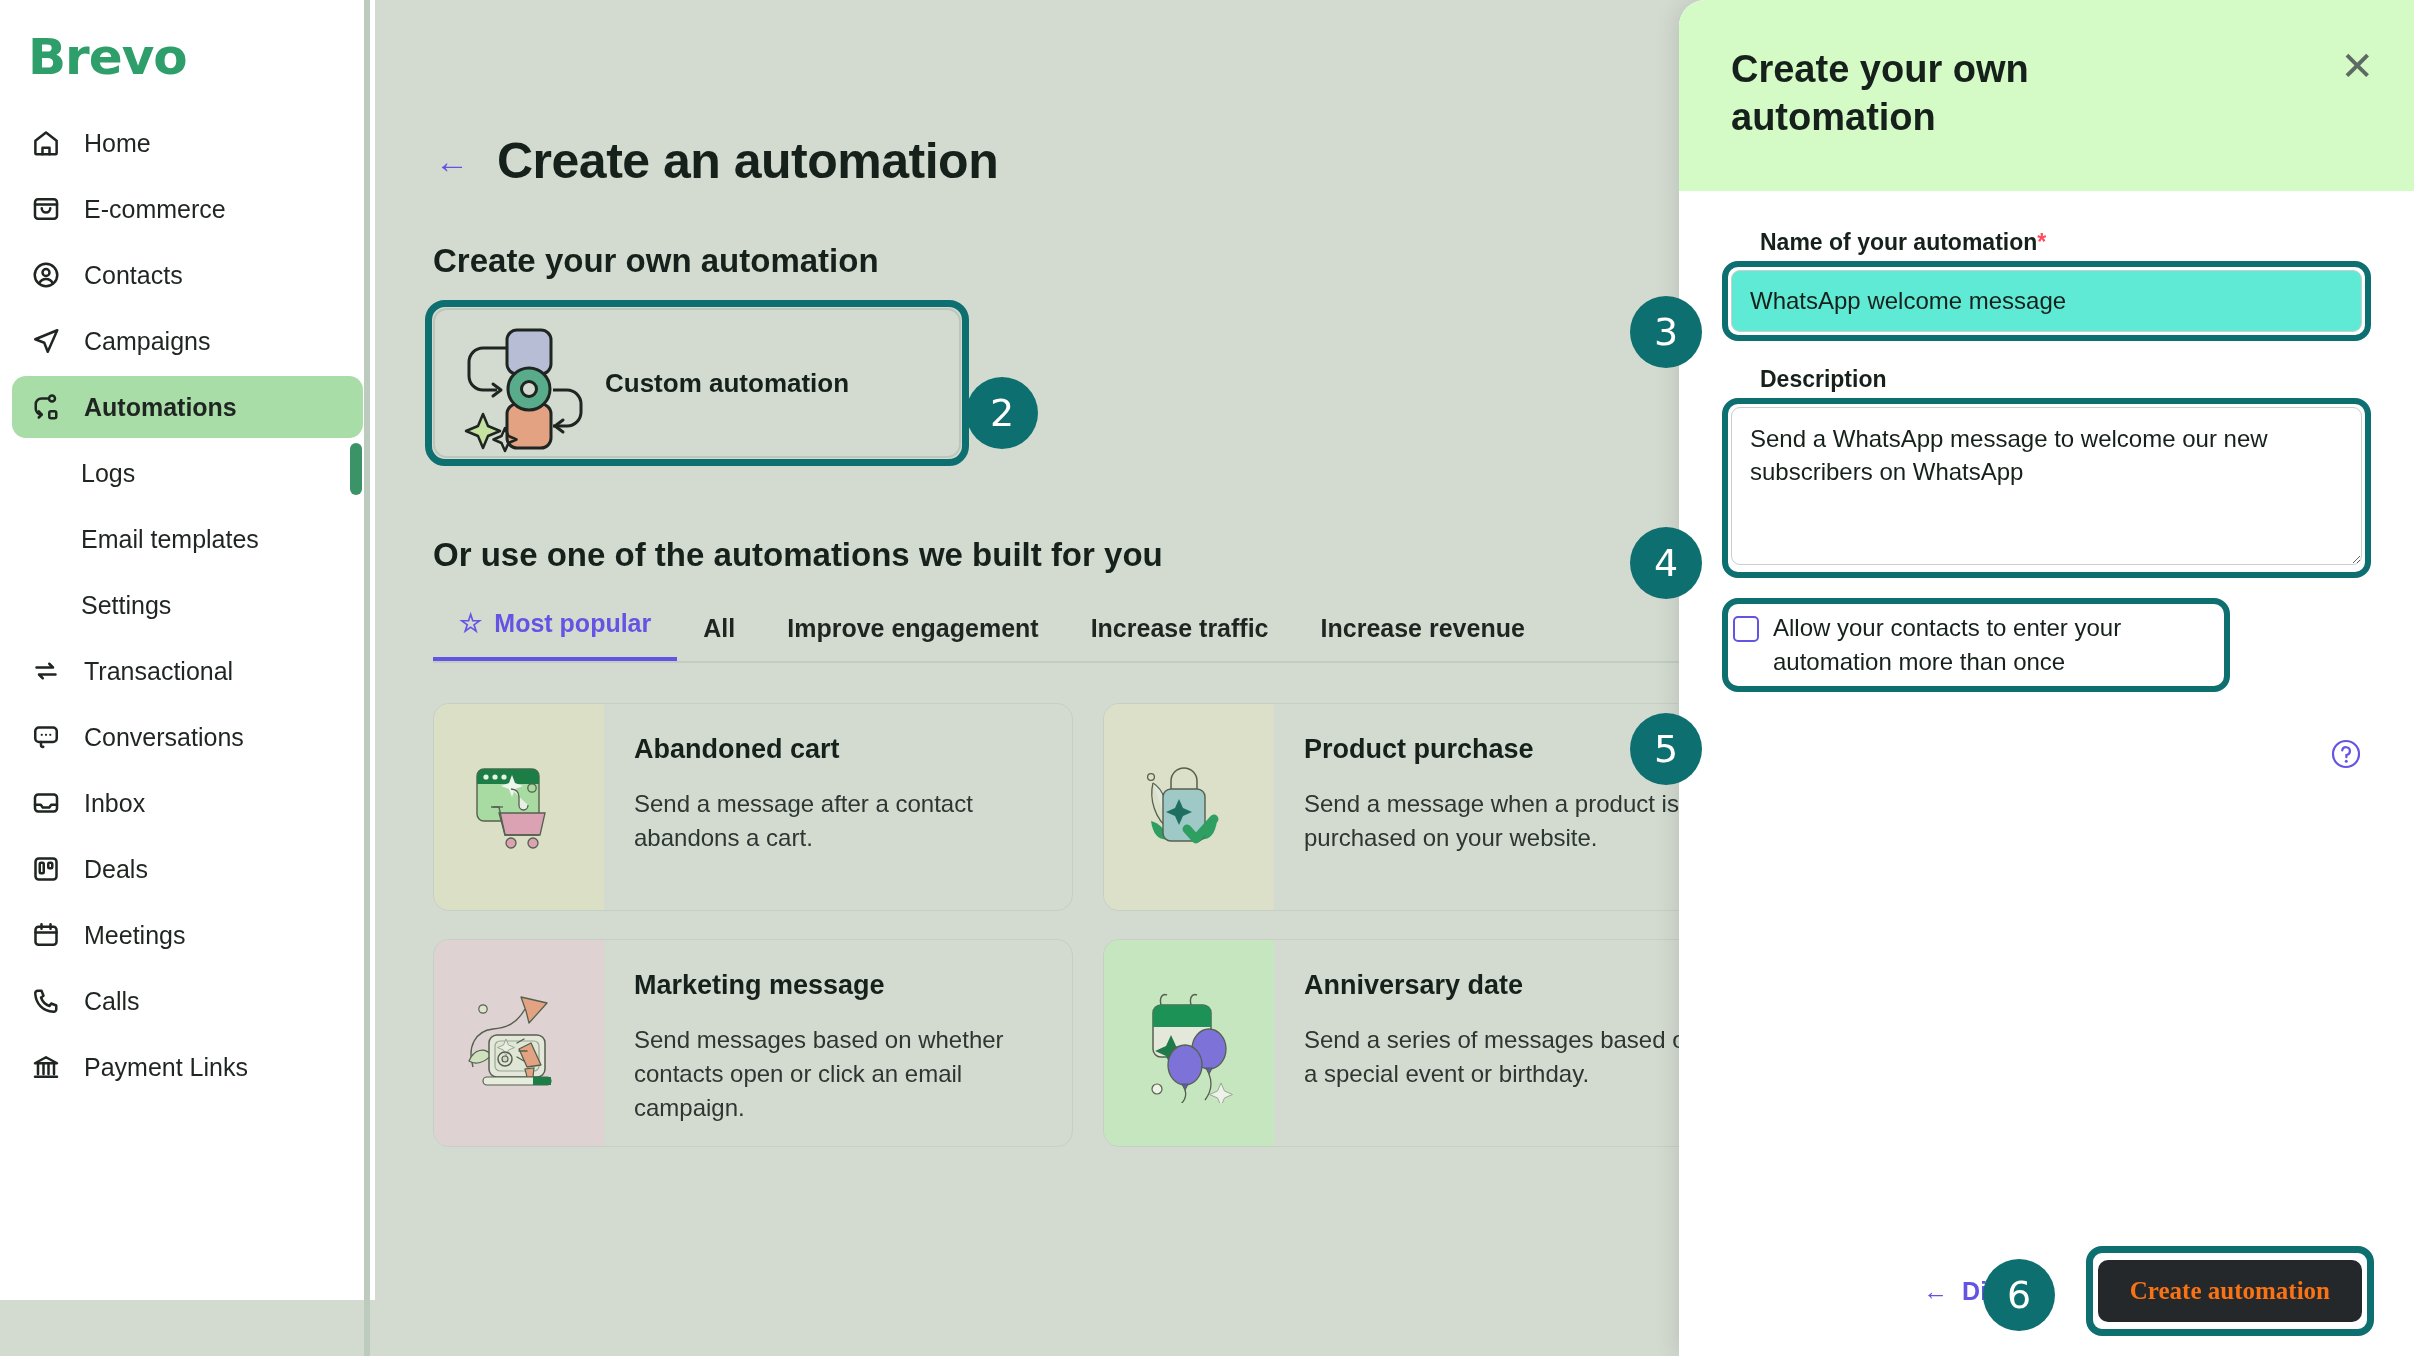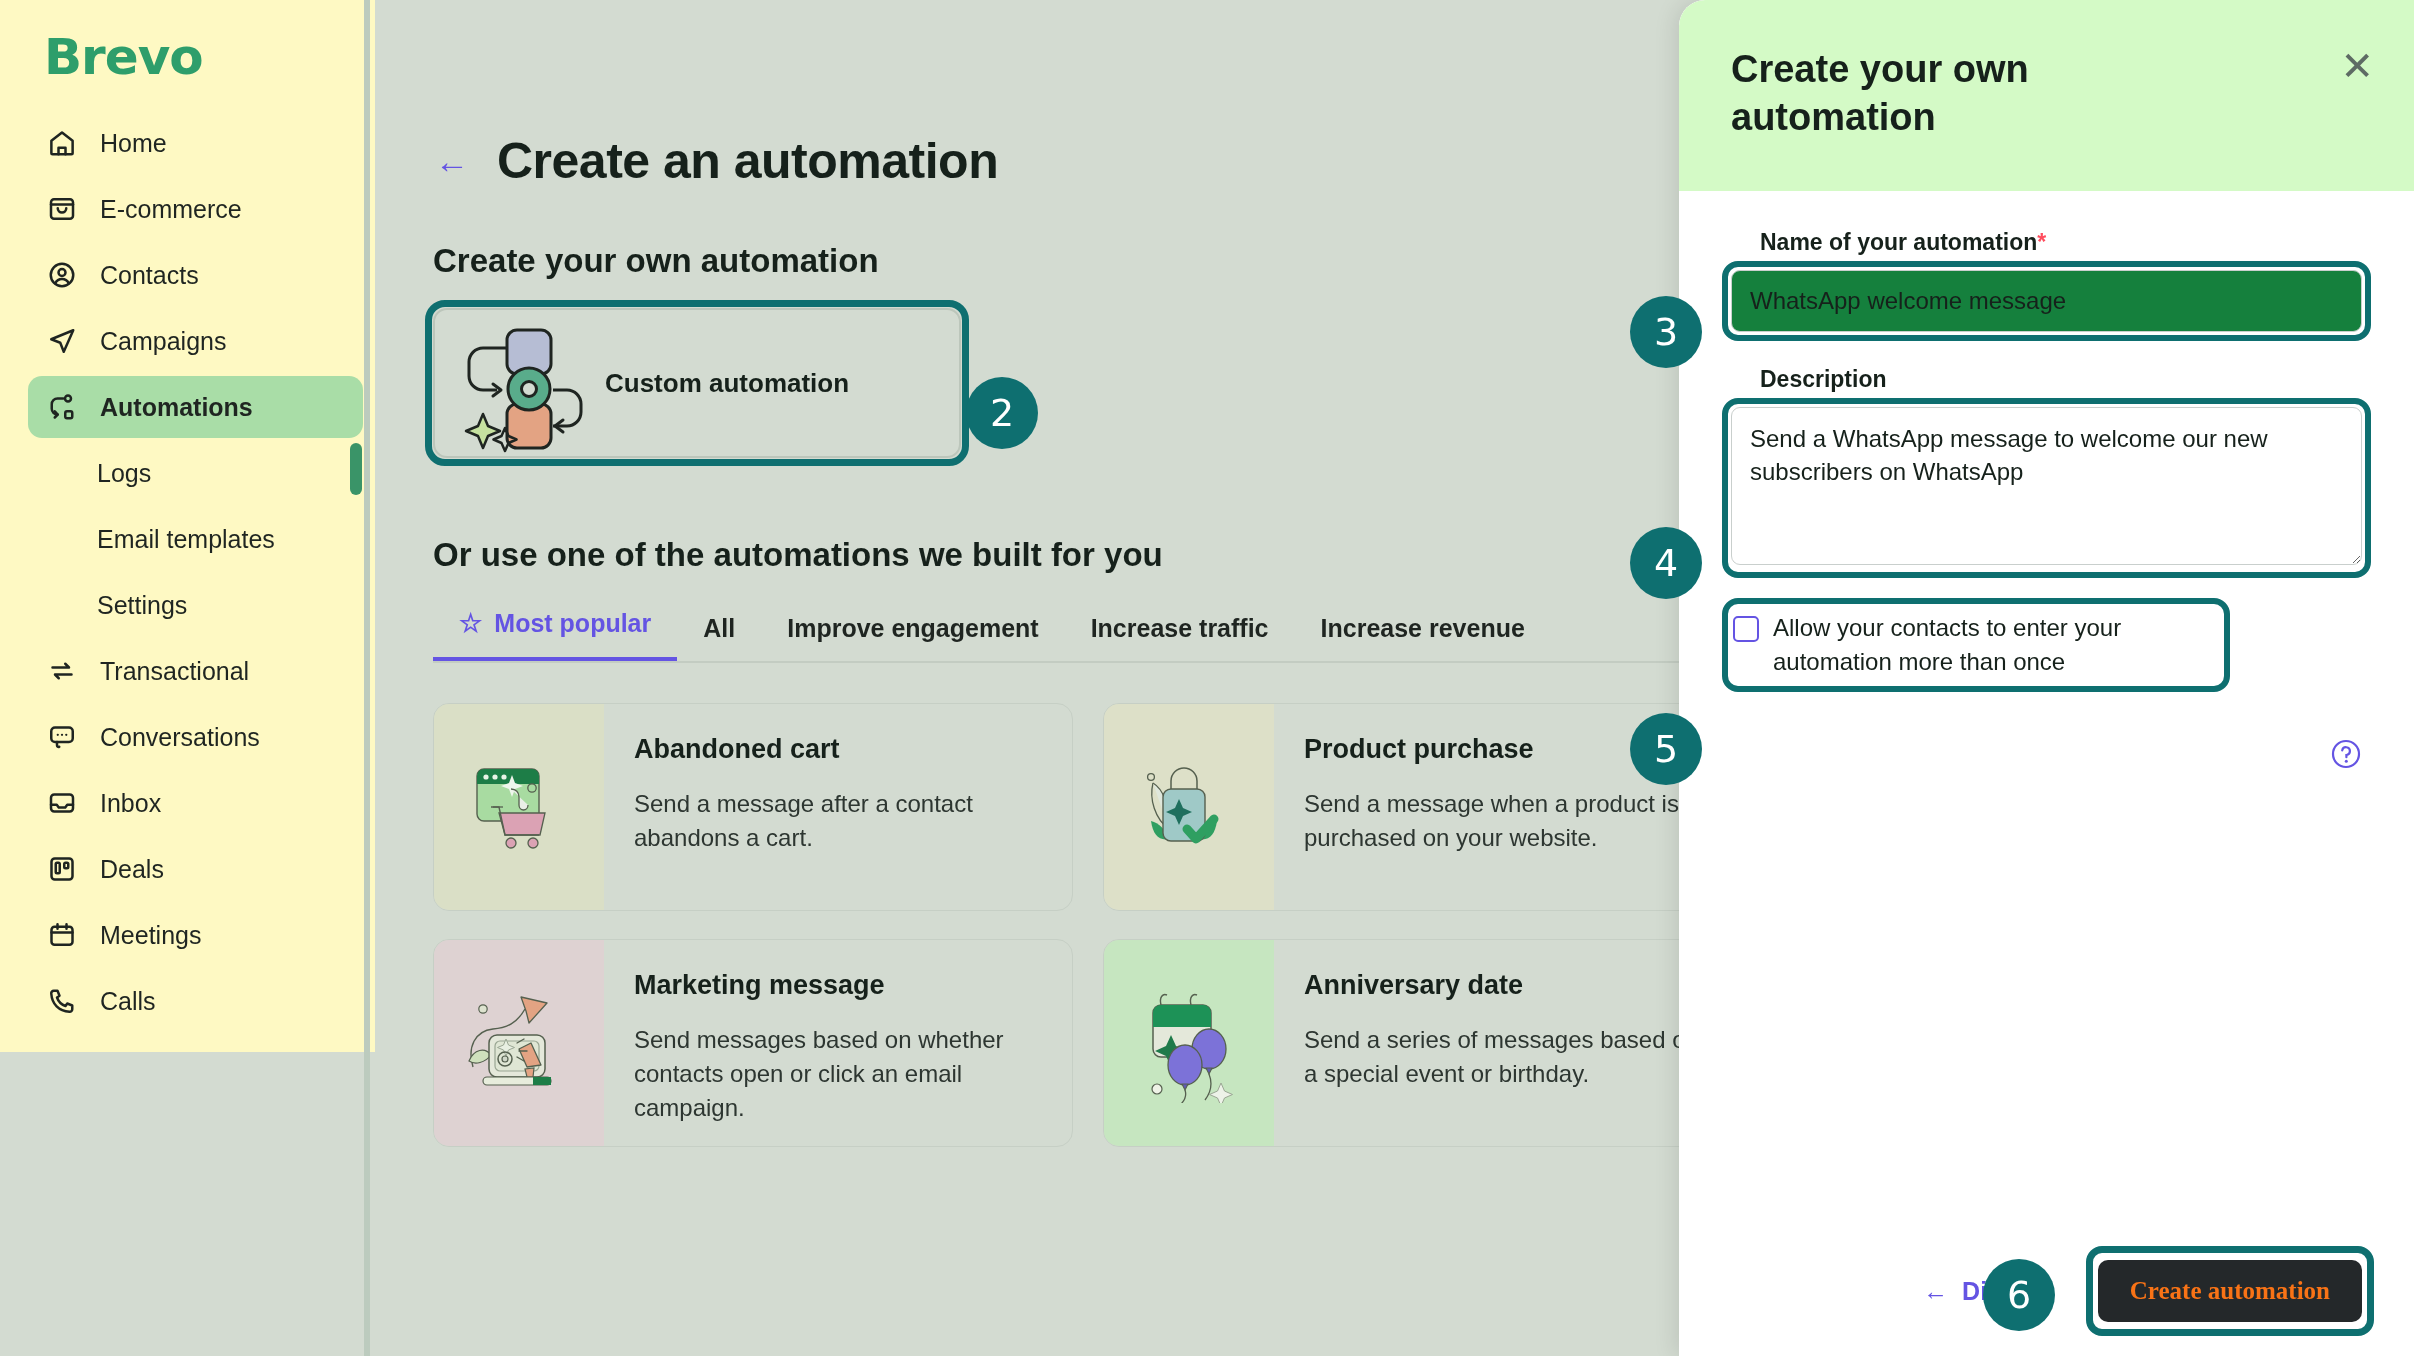--- a/index.html
+++ b/index.html
@@ -8,25 +8,24 @@
     width: 2414px; height: 1356px;
     overflow: hidden;
     font-family: "Liberation Sans", sans-serif;
     background: #d3dbd1;
   }
   .app { position: relative; width: 2414px; height: 1356px; }
 
   
   .sidebar {
     position: absolute; left: 0; top: 0;
-    width: 375px; height: 1052px;
-    background: #fef9c3;
+    width: 375px; height: 1300px;
+    background: #ffffff;
     padding-top: 10px;
     overflow: hidden;
-    padding-left: 16px;
   }
   .brand {
     padding: 18px 0 22px 28px;
     font-size: 50px;
     font-weight: 700;
     letter-spacing: -1px;
     color: #2e9e6b;
     font-family: "DejaVu Sans", sans-serif;
   }
   .nav-item {
@@ -206,21 +205,21 @@
     border-radius: 16px;
     pointer-events: none;
   }
   .txt-input {
     width: 100%; height: 62px;
     border: 1px solid #c9cfcd;
     border-radius: 9px;
     padding: 0 18px;
     font-size: 24px; color: #16211b;
     font-family: "Liberation Sans", sans-serif;
-    background: #15803d;
+    background: #5eead4;
   }
   .txt-area {
     width: 100%; height: 158px;
     border: 1px solid #c9cfcd;
     border-radius: 9px;
     padding: 14px 18px;
     font-size: 24px; line-height: 1.38; color: #16211b;
     font-family: "Liberation Sans", sans-serif;
     resize: vertical;
     background: #fff;

